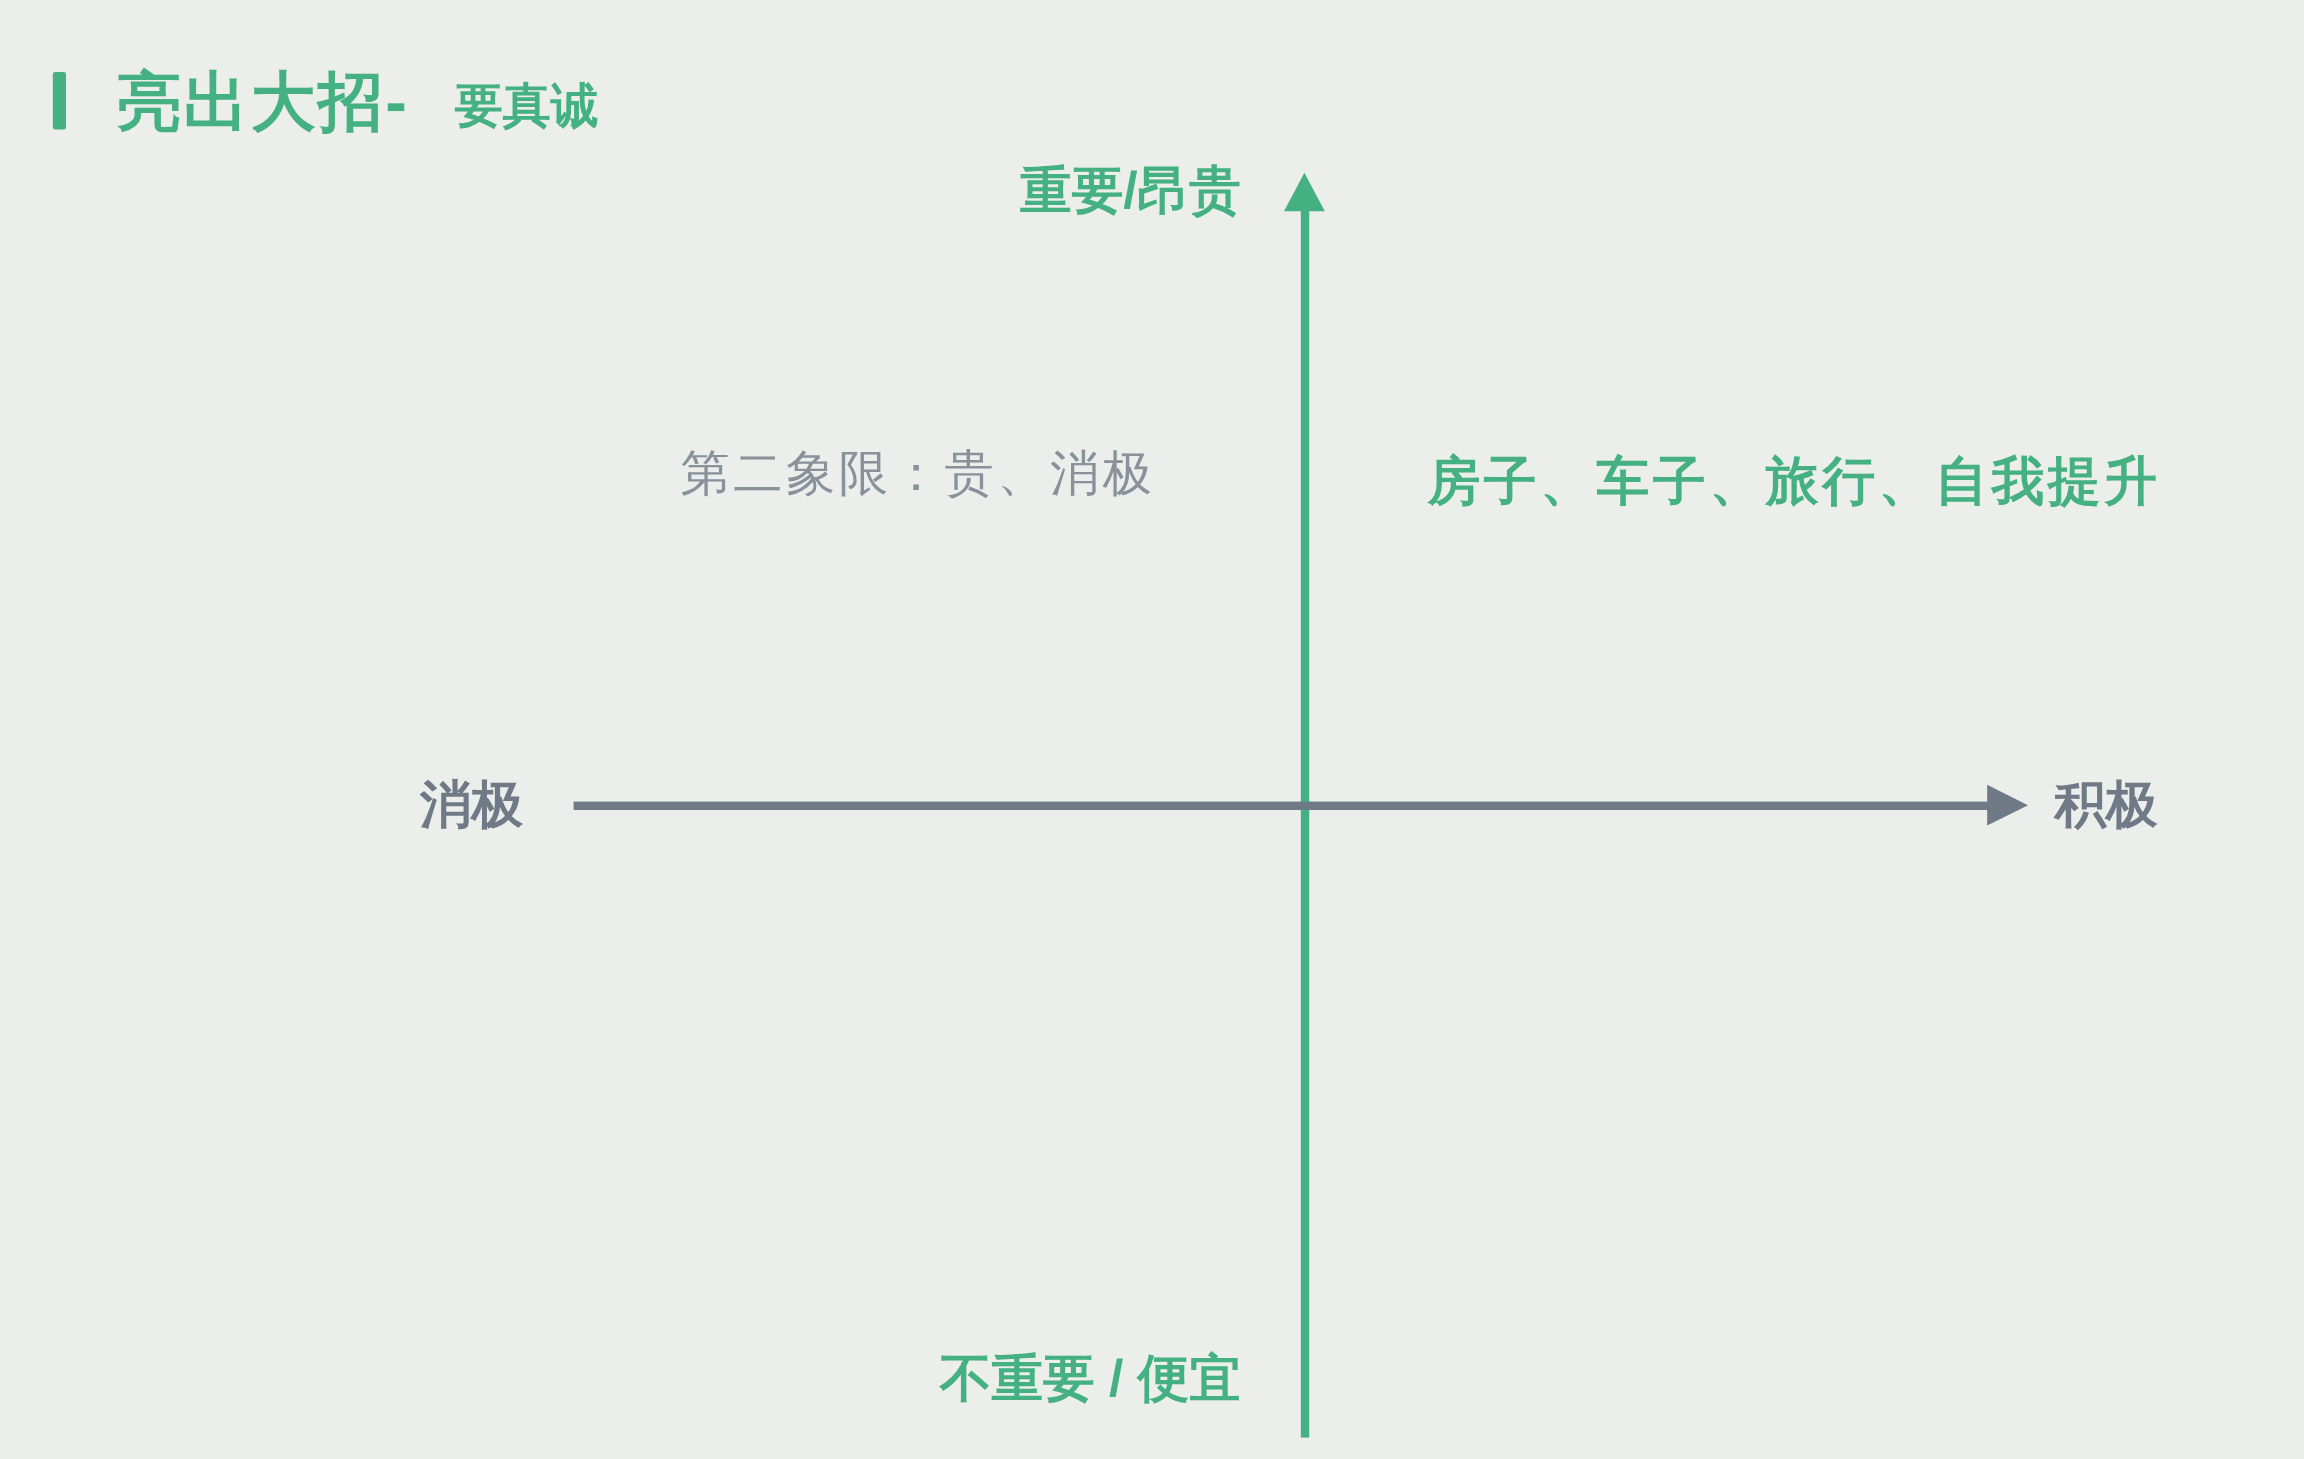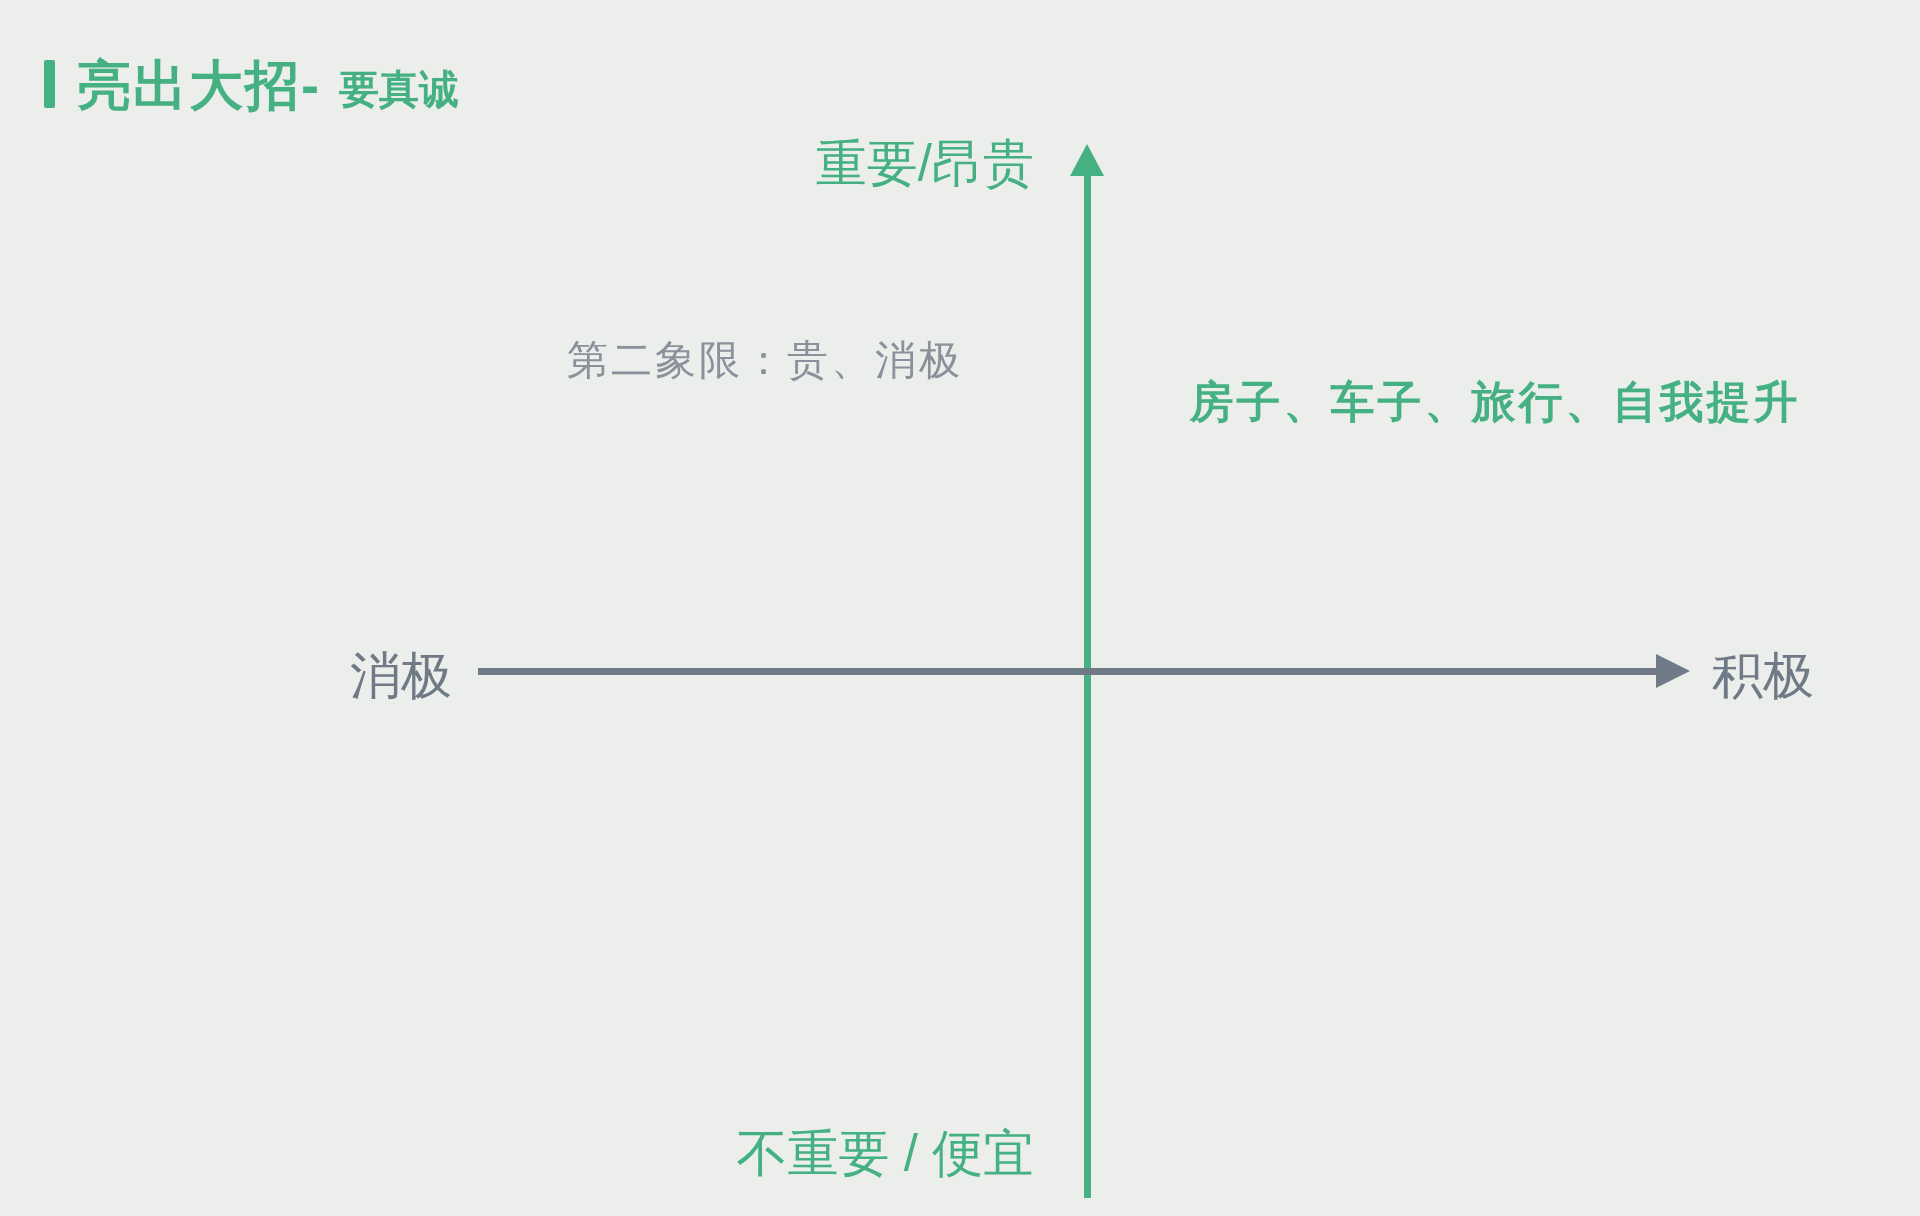--- a/index.html
+++ b/index.html
@@ -22,20 +22,21 @@
     overflow: hidden;
   }
 
   
   .title-row {
     position: absolute;
     left: 44px;
     top: 58px;
     display: flex;
     align-items: flex-end;
+    gap: 20px;
   }
   .title-bar {
     width: 11px;
     height: 48px;
     background: var(--green);
     border-radius: 2px;
     margin-right: 22px;
     margin-bottom: 4px;
   }
   .title-main {
@@ -86,22 +87,22 @@
     top: 654px;
     width: 0; height: 0;
     border-top: 17px solid transparent;
     border-bottom: 17px solid transparent;
     border-left: 34px solid var(--gray);
   }
 
   
   .axis-label {
     position: absolute;
-    font-weight: normal;
-    font-size: 51px;
+    font-weight: bold;
+    font-size: 43px;
     line-height: 1;
     white-space: nowrap;
   }
   .axis-label.green { color: var(--green); }
   .axis-label.gray  { color: var(--gray); }
   .label-top    { right: 886px;  top: 138px; }
   .label-bottom { right: 886px;  top: 1128px; }
   .label-left   { left: 350px;   top: 650px; }
   .label-right  { left: 1712px;  top: 650px; }
 
@@ -109,20 +110,21 @@
   .quadrant {
     position: absolute;
     transform: translateX(-50%);
     text-align: center;
     white-space: nowrap;
   }
   .q-heading {
     font-size: 41px;
     line-height: 1;
     letter-spacing: 3px;
+    margin-top: 34px;
   }
   .q-items {
     font-size: 44px;
     font-weight: bold;
     line-height: 1;
     letter-spacing: 3px;
     margin-top: 40px;
   }
   .quadrant.green .q-heading { color: var(--green); opacity: 0.92; }
   .quadrant.green .q-items   { color: var(--green); }

